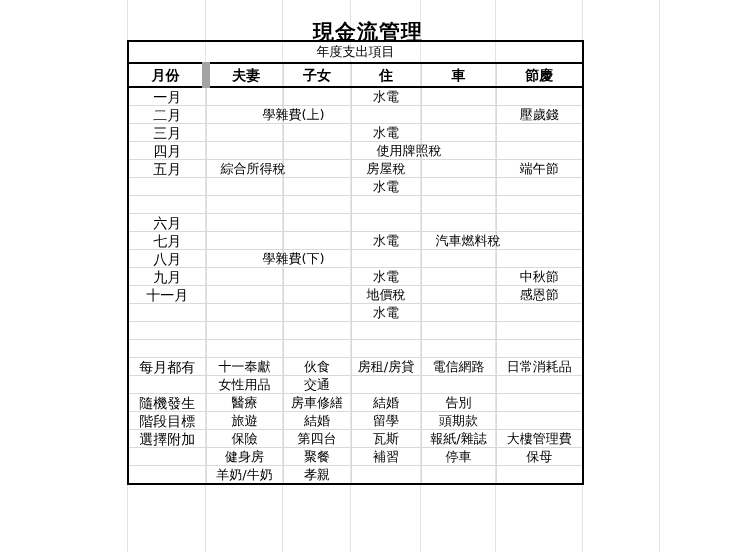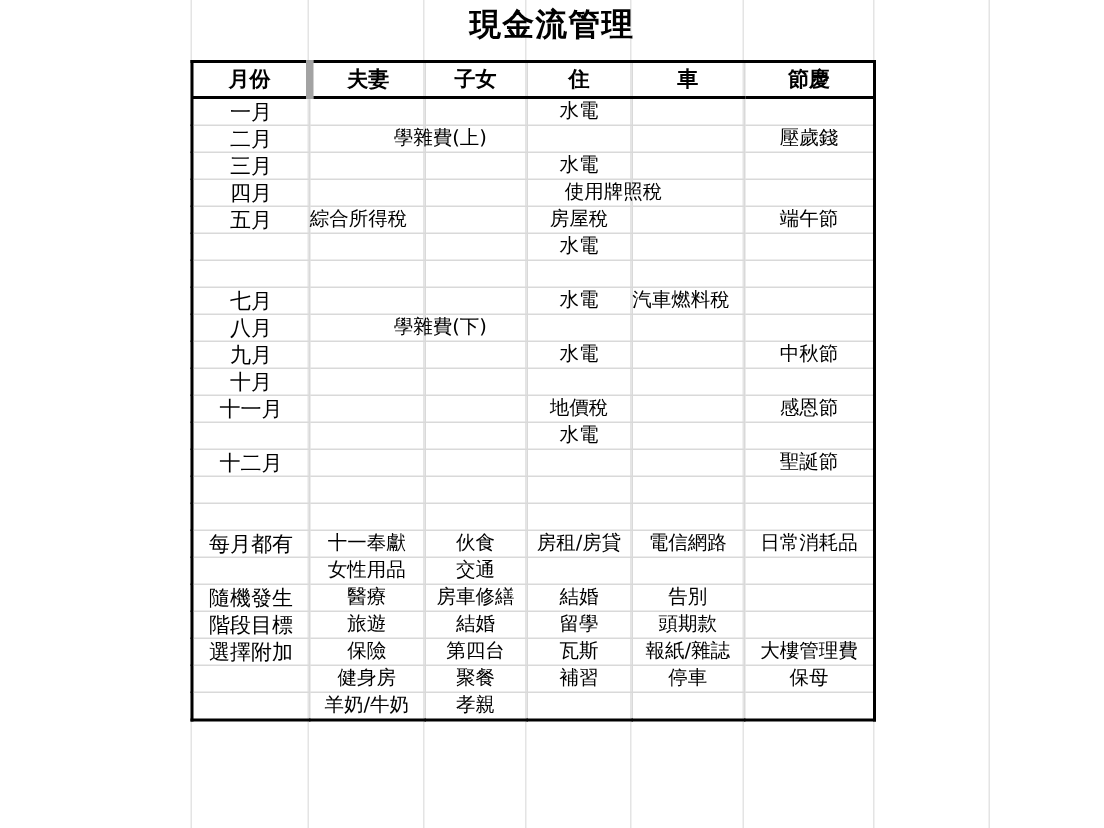--- a/index.html
+++ b/index.html
@@ -27,21 +27,21 @@
     position: absolute;
     top: 0;
     width: 1px;
     height: 552px;
     background: #e4e4e4;
   }
 
   #page-title {
     position: absolute;
     left: 0;
-    top: 2px;
+    top: 18px;
     width: 736px;
     text-align: center;
     font-size: 21px;
     font-weight: bold;
     letter-spacing: 1px;
     line-height: 28px;
   }
 
   #sheet {
     position: absolute;
@@ -89,21 +89,21 @@
   }
 
   
   tr.colhead td {
     font-weight: bold;
     border-bottom: 2px solid #000000;
     height: 22px;
     font-size: 14px;
   }
   tr.colhead td.month-col {
-    border-right: 5px solid #a3a3a3;
+    border-right: 8px solid #a3a3a3;
   }
 
   
   td.month-col {
     text-align: right;
     font-weight: normal;
     padding-right: 3px;
     border-right: 2px solid #000000;
     font-size: 14px;
   }
@@ -128,21 +128,21 @@
     left: 0;
     width: 174px;
     text-align: center;
   }
   span.flow.span2-center-hc {
     left: 0;
     width: 115px;
     text-align: center;
   }
   span.flow.left-ovf {
-    left: 0;
+    left: 14px;
     text-align: center;
   }
 </style>
 </head>
 <body>
 
 <div id="bg-grid">
     <div class="vline" style="left: 127px;"></div>
     <div class="vline" style="left: 205px;"></div>
     <div class="vline" style="left: 282px;"></div>
@@ -159,20 +159,23 @@
   <table class="grid">
     <colgroup>
       <col class="c-month">
         <col class="c-couple">
         <col class="c-kids">
       <col class="c-home">
         <col class="c-car">
         <col class="c-fest">
     </colgroup>
     <tbody id="tbody">
+        <tr class="banner">
+          <td colspan="6">年度支出項目</td>
+        </tr>
         <tr class="colhead">
           <td class="month-col">月份</td>
           <td>夫妻</td>
           <td>子女</td>
           <td>住</td>
           <td>車</td>
           <td>節慶</td>
         </tr>
         <tr>
           <td class="month-col">一月</td>
@@ -230,20 +233,28 @@
         </tr>
         <tr>
           <td class="month-col"></td>
           <td class="cell ovf"></td>
           <td class="cell ovf"></td>
           <td class="cell ovf"></td>
           <td class="cell ovf"></td>
           <td class="cell ovf"></td>
         </tr>
         <tr>
+          <td class="month-col">六月</td>
+          <td class="cell ovf"></td>
+          <td class="cell ovf"></td>
+          <td class="cell ovf"></td>
+          <td class="cell ovf"></td>
+          <td class="cell ovf"></td>
+        </tr>
+        <tr>
           <td class="month-col">七月</td>
           <td class="cell ovf"></td>
           <td class="cell ovf"></td>
           <td class="cell ovf">水電</td>
           <td class="cell ovf">
             <span class="flow left-ovf">汽車燃料稅</span>
           </td>
           <td class="cell ovf"></td>
         </tr>
         <tr>
@@ -258,50 +269,34 @@
         </tr>
         <tr>
           <td class="month-col">九月</td>
           <td class="cell ovf"></td>
           <td class="cell ovf"></td>
           <td class="cell ovf">水電</td>
           <td class="cell ovf"></td>
           <td class="cell ovf">中秋節</td>
         </tr>
         <tr>
-          <td class="month-col">十月</td>
-          <td class="cell ovf"></td>
-          <td class="cell ovf"></td>
-          <td class="cell ovf"></td>
-          <td class="cell ovf"></td>
-          <td class="cell ovf"></td>
-        </tr>
-        <tr>
           <td class="month-col">十一月</td>
           <td class="cell ovf"></td>
           <td class="cell ovf"></td>
           <td class="cell ovf">地價稅</td>
           <td class="cell ovf"></td>
           <td class="cell ovf">感恩節</td>
         </tr>
         <tr>
           <td class="month-col"></td>
           <td class="cell ovf"></td>
           <td class="cell ovf"></td>
           <td class="cell ovf">水電</td>
           <td class="cell ovf"></td>
           <td class="cell ovf"></td>
-        </tr>
-        <tr>
-          <td class="month-col">十二月</td>
-          <td class="cell ovf"></td>
-          <td class="cell ovf"></td>
-          <td class="cell ovf"></td>
-          <td class="cell ovf"></td>
-          <td class="cell ovf">聖誕節</td>
         </tr>
         <tr>
           <td class="month-col"></td>
           <td class="cell ovf"></td>
           <td class="cell ovf"></td>
           <td class="cell ovf"></td>
           <td class="cell ovf"></td>
           <td class="cell ovf"></td>
         </tr>
         <tr>

